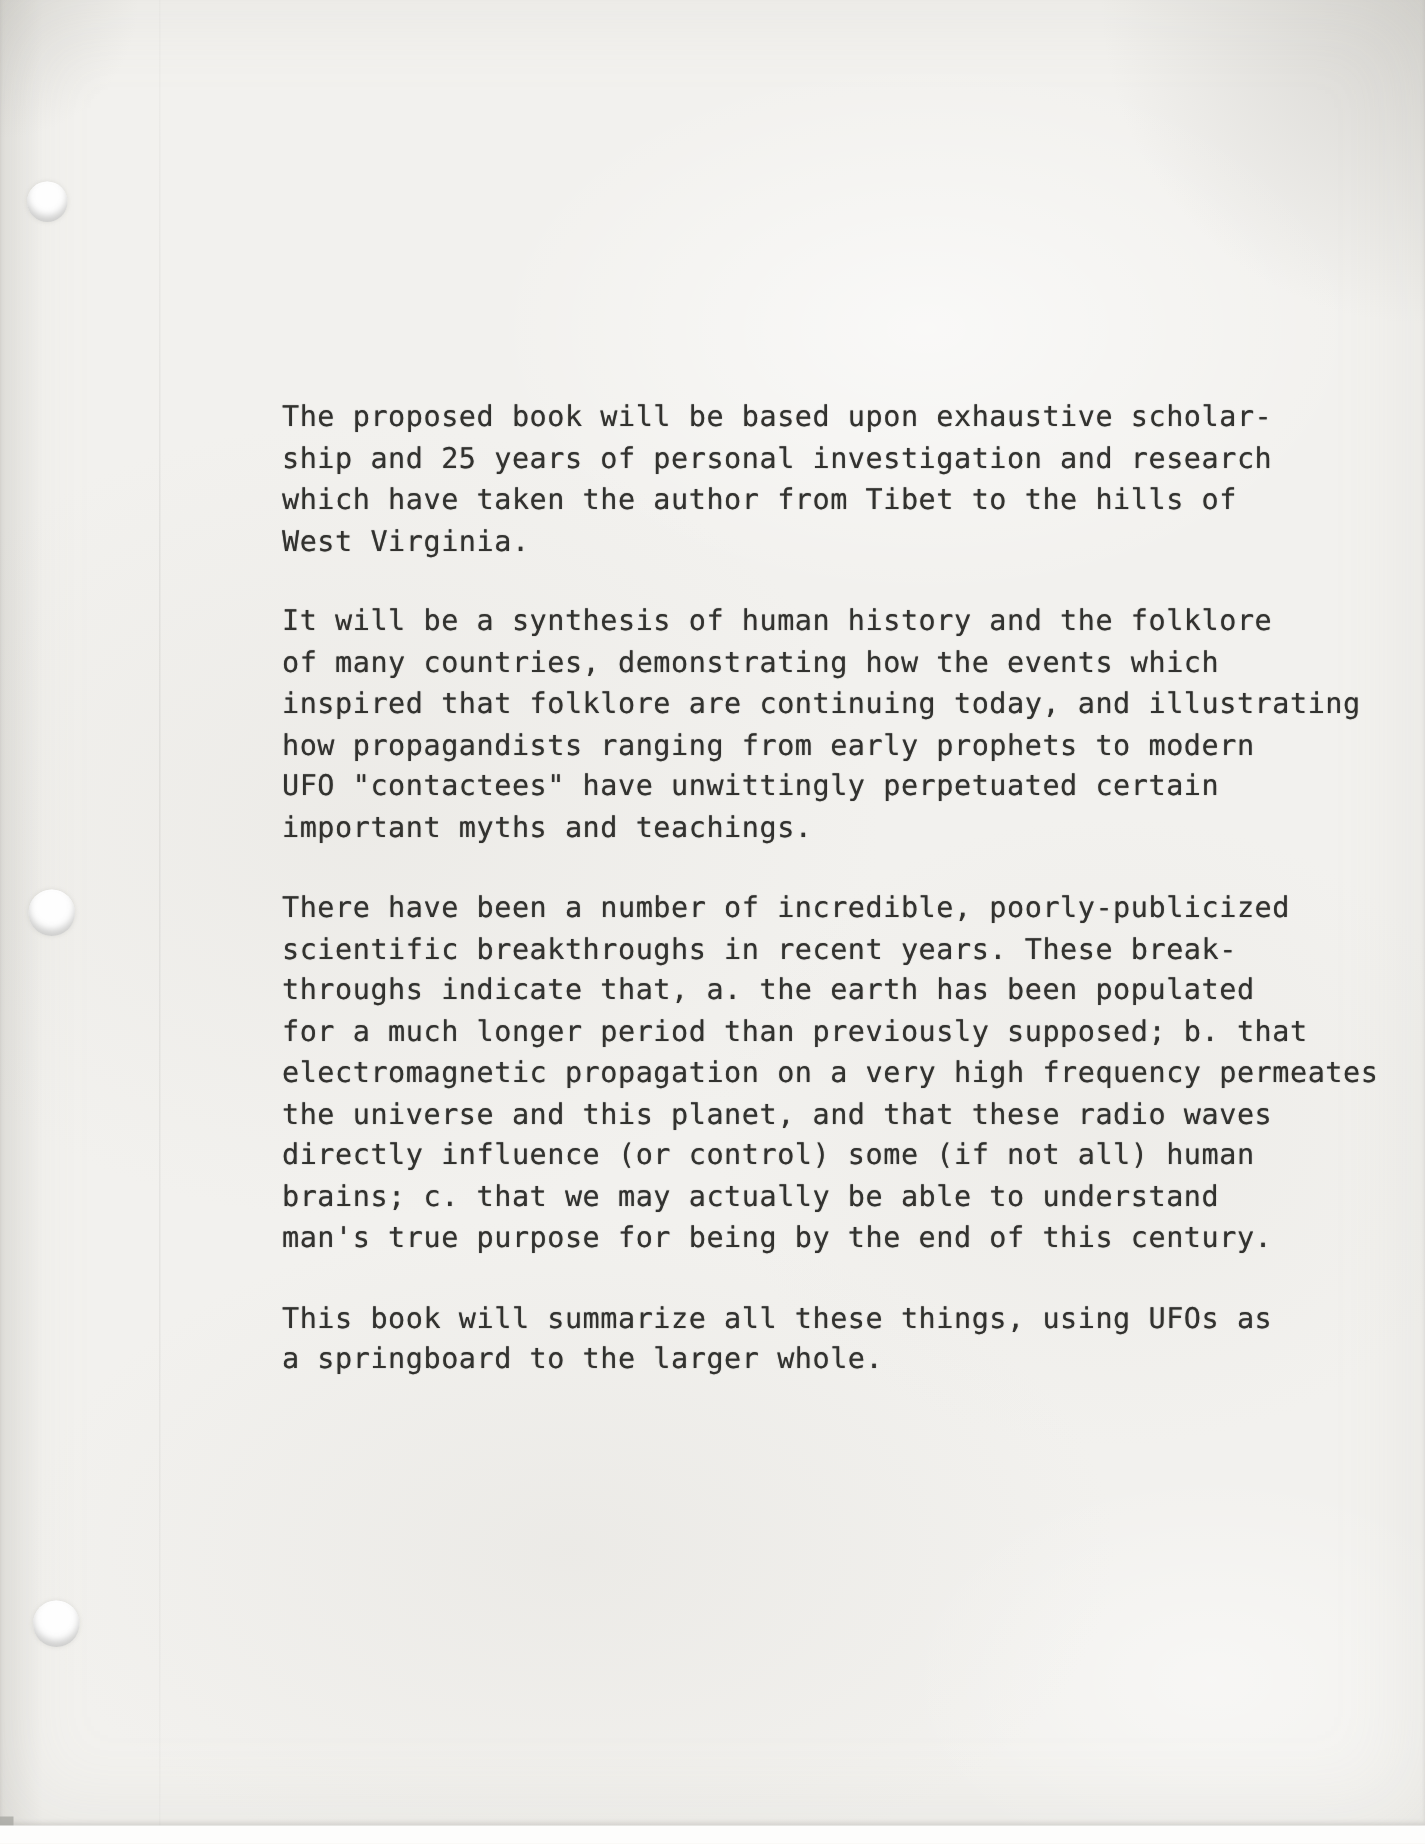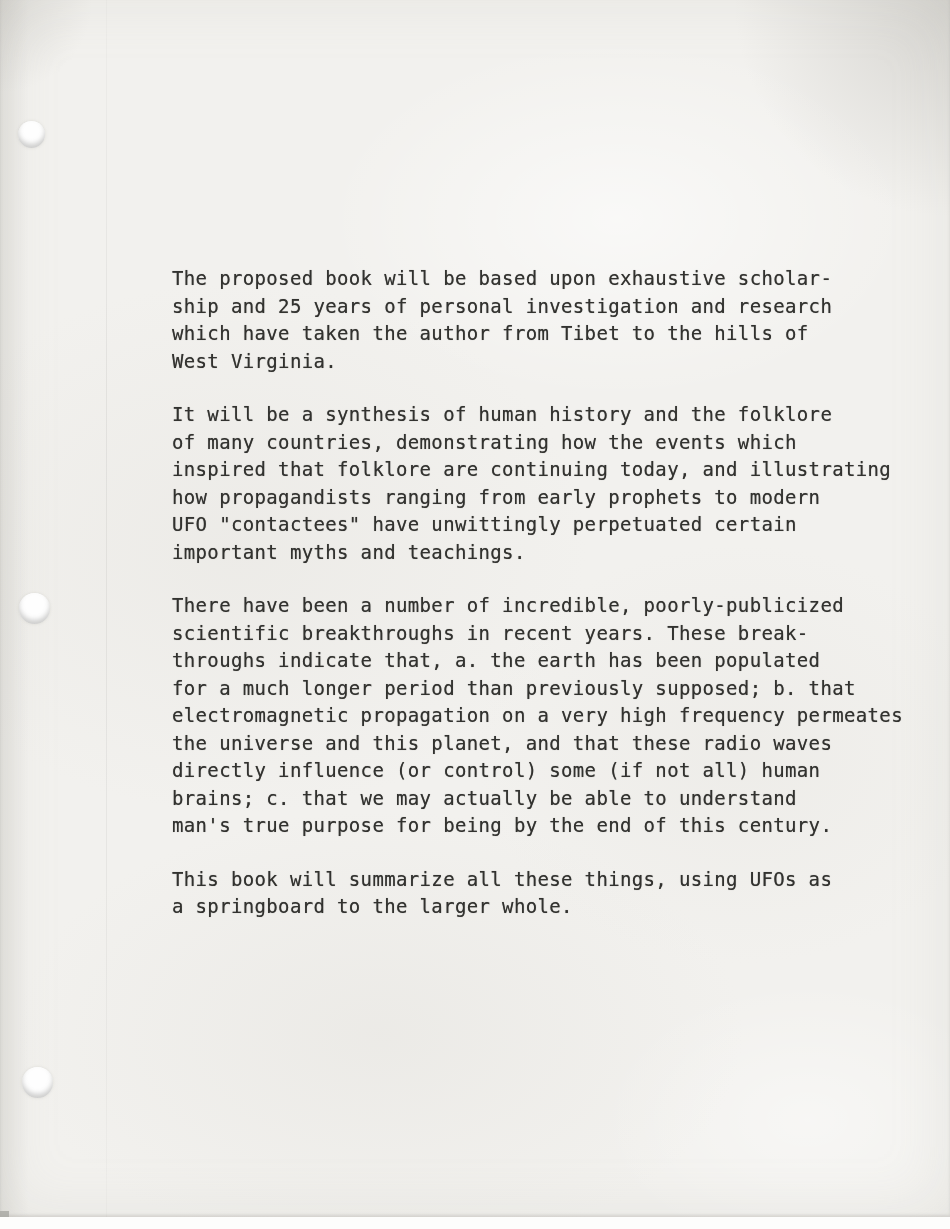--- a/index.html
+++ b/index.html
@@ -50,21 +50,21 @@
   .text-block {
     position: absolute; left: 172px; top: 265px;
     width: 760px;
     font-size: 19px;
     line-height: 27.5px;
     letter-spacing: 0.35px;
     color: var(--ink, #32322f);
     text-shadow: 0 0 0.7px rgba(48,48,46,0.65);
     white-space: pre;
   }
-  .paragraph { margin: 0 0 26px 0; }
+  .paragraph { margin: 0 0 26px 16px; }
   .line { height: 27.5px; }
   .corner-mark {
     position: absolute; left: 0; top: 1211px;
     width: 9px; height: 9px;
     background: #a8a7a3;
     opacity: 0.8;
   }
   .scan-strip {
     position: absolute; left: 0; top: 1217px;
     width: 950px; height: 12px;

